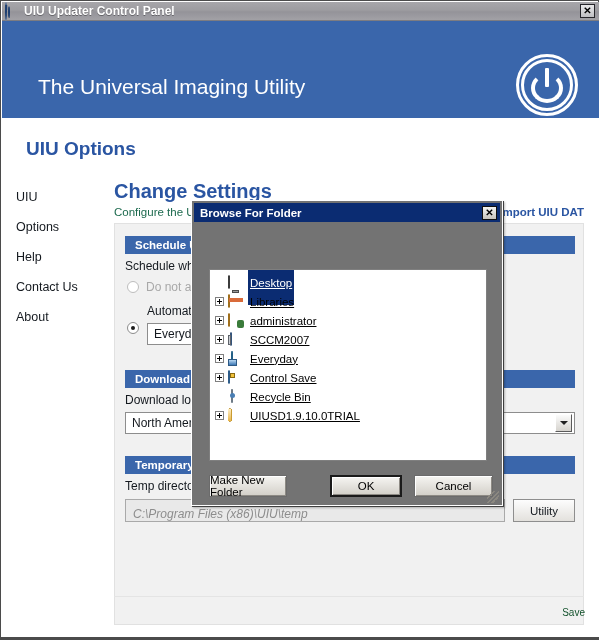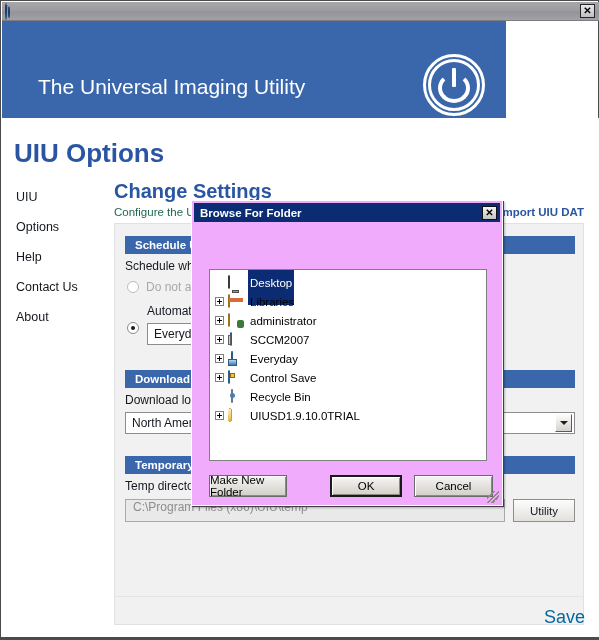--- a/index.html
+++ b/index.html
@@ -52,21 +52,21 @@
     width:15px;height:14px;margin-right:4px;
     border:1px solid #25252a;
     background:linear-gradient(to bottom,#e9e9ea,#bfbfc2);
     display:flex;align-items:center;justify-content:center;
     font-size:10px;font-weight:bold;color:#000;line-height:1;
     box-sizing:border-box;cursor:pointer;
   }
 
   
   #banner{
-    position:absolute;left:1px;top:20px;width:504px;height:97px;
+    position:absolute;left:1px;top:20px;width:597px;height:97px;
     background:#3a66ab;
     box-sizing:border-box;
     padding-left:44px;
   }
   #banner-title{
     position:absolute;left:36px;top:54px;
     font-size:21px;color:#ffffff;white-space:nowrap;
   }
   #banner-logo{
     position:absolute;right:21px;top:33px;width:62px;height:62px;
@@ -88,22 +88,22 @@
     border:4px solid #ffffff;border-top-color:transparent;border-radius:50%;
     box-sizing:border-box;
   }
 
   
   #page{
     position:absolute;left:1px;top:117px;width:597px;height:521px;
     background:#ffffff;overflow:hidden;
   }
   #page-title{
-    position:absolute;left:12px;top:20px;
-    font-size:26px;color:#2a55a2;font-weight:bold;letter-spacing:0;text-align:center;
+    position:absolute;left:24px;top:20px;
+    font-size:19px;color:#2a55a2;font-weight:bold;letter-spacing:0;text-align:center;
   }
 
   
   #sidebar{position:absolute;left:14px;top:72px;width:92px;}
   .nav-item{
     font-size:12.5px;color:#14191f;margin-bottom:16px;
     cursor:pointer;white-space:nowrap;
   }
 
   
@@ -165,44 +165,44 @@
   }
   .combo .arrowbtn:after{
     content:"";position:absolute;left:50%;top:50%;
     margin-left:-4px;margin-top:-2px;
     border-left:4px solid transparent;border-right:4px solid transparent;
     border-top:4px solid #202020;
   }
   .txtbox{
     position:absolute;height:23px;background:#e9e9e9;
     border:1px solid #a9a9a9;box-sizing:border-box;
-    display:flex;align-items:flex-start;
+    display:flex;align-items:flex-end;font-style:italic;
   }
   .txtbox .val{
     font-size:12px;color:#8d8d8d;padding-left:7px;white-space:nowrap;
   }
   .btn-browse{
     position:absolute;height:23px;width:62px;
     background:linear-gradient(to bottom,#fdfdfd,#e3e1dd);
     border:1px solid #8e8e8e;box-sizing:border-box;
     display:flex;align-items:center;justify-content:center;
     font-size:11.5px;color:#14191f;cursor:pointer;
   }
   #save-link{
-    position:absolute;right:14px;top:489px;font-size:18px;color:#0369a1;
+    position:absolute;right:14px;top:489px;font-size:10px;color:#14532d;
     cursor:pointer;
   }
   #footer-rule{
     position:absolute;left:112px;top:478px;width:470px;height:1px;background:#e4e4e4;
   }
 
   
   #browse-dialog{
     position:absolute;left:190px;top:199px;width:312px;height:306px;
-    background:#f0abfc;
+    background:#737373;
     border:1px solid #ffffff;
     box-shadow:1px 1px 0 #3f3f3f, 2px 2px 2px rgba(0,0,0,.25);
     box-sizing:border-box;
   }
   #bf-titlebar{
     position:absolute;left:2px;top:2px;width:306px;height:19px;
     background:#0b2c72;
     display:flex;align-items:center;
     box-sizing:border-box;
   }
@@ -236,21 +236,21 @@
   }
   .tplus:before{
     content:"";position:absolute;left:1px;top:3px;width:5px;height:1px;background:#000;
   }
   .tplus:after{
     content:"";position:absolute;left:3px;top:1px;width:1px;height:5px;background:#000;
   }
   .tplus.empty{border:none;background:none;}
   .tplus.empty:before,.tplus.empty:after{display:none;}
   .ticon{width:16px;height:14px;margin-right:4px;flex:0 0 auto;position:relative;}
-  .tlabel{padding:16px 2px;}
+  .tlabel{padding:16px 2px;text-decoration:underline;}
   .tnode.sel .tlabel{background:#0b2c72;color:#ffffff;}
 
   
   .ic-monitor{background:linear-gradient(to bottom,#7ba7d7,#2d5f9e);
     border:1px solid #3b3b3b;border-radius:1px;width:15px;height:11px;margin-top:1px;}
   .ic-monitor:after{content:"";position:absolute;left:4px;bottom:-3px;width:7px;height:3px;
     background:#9a9a9a;border:1px solid #4a4a4a;box-sizing:border-box;}
   .ic-libs{background:linear-gradient(to bottom,#fbe0a2,#f0a93c);
     border:1px solid #a06f1c;border-radius:1px;width:15px;height:12px;margin-top:1px;}
   .ic-libs:after{content:"";position:absolute;left:1px;top:3px;right:1px;height:4px;
@@ -308,20 +308,21 @@
 </style>
 </head>
 <body>
 
 <div id="app-window">
 
   <div id="titlebar">
     <span class="tb-icon">
       <span class="powerglyph"></span>
     </span>
+    <span class="tb-text">UIU Updater Control Panel</span>
     <span class="tb-spacer"></span>
     <span id="tb-close">✕</span>
   </div>
 
   <div id="banner">
     <div id="banner-title">The Universal Imaging Utility</div>
     <div id="banner-logo">
       <span class="ring"></span>
       <span class="ring2"></span>
       <span class="parc"></span>

